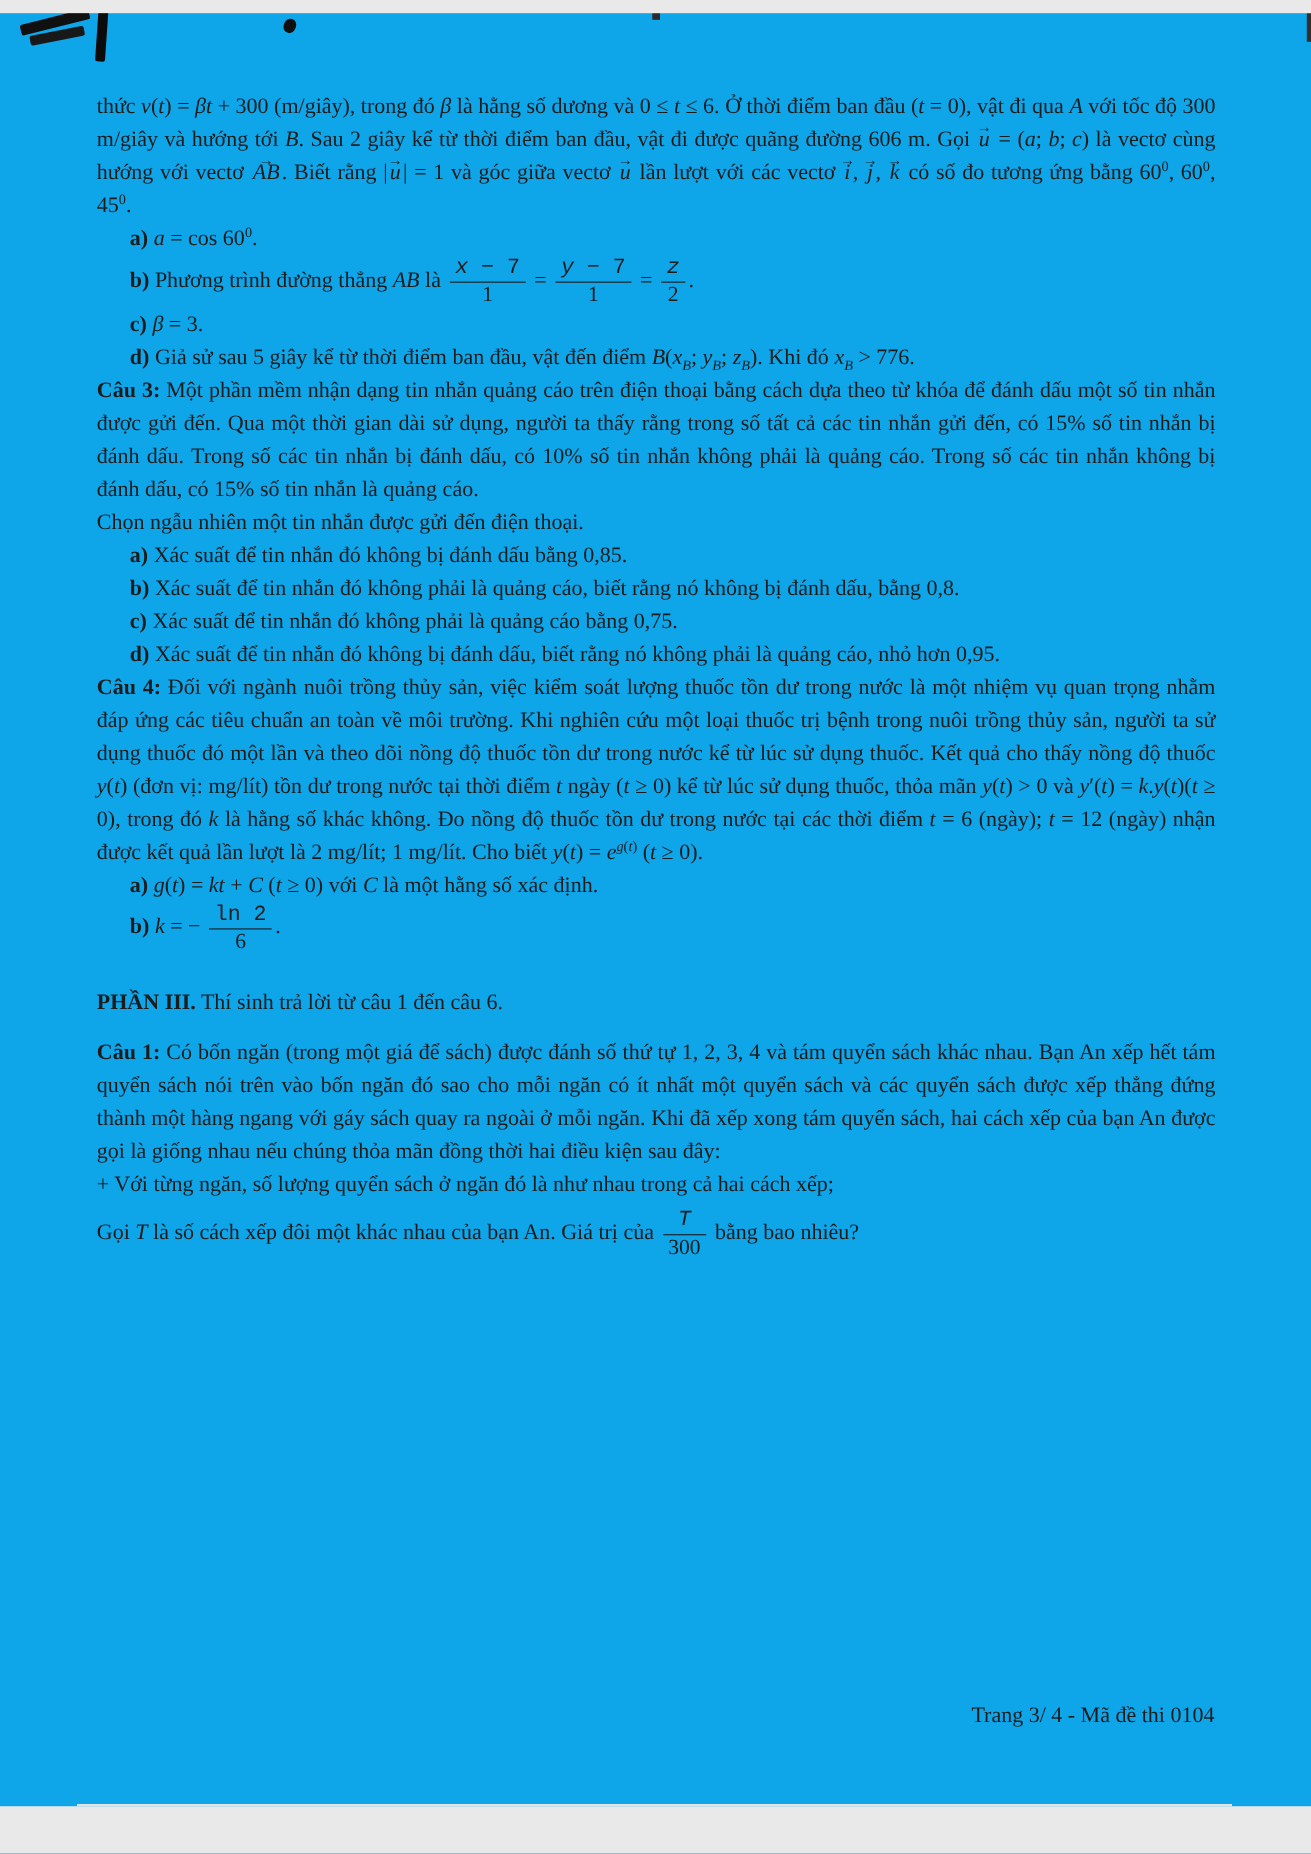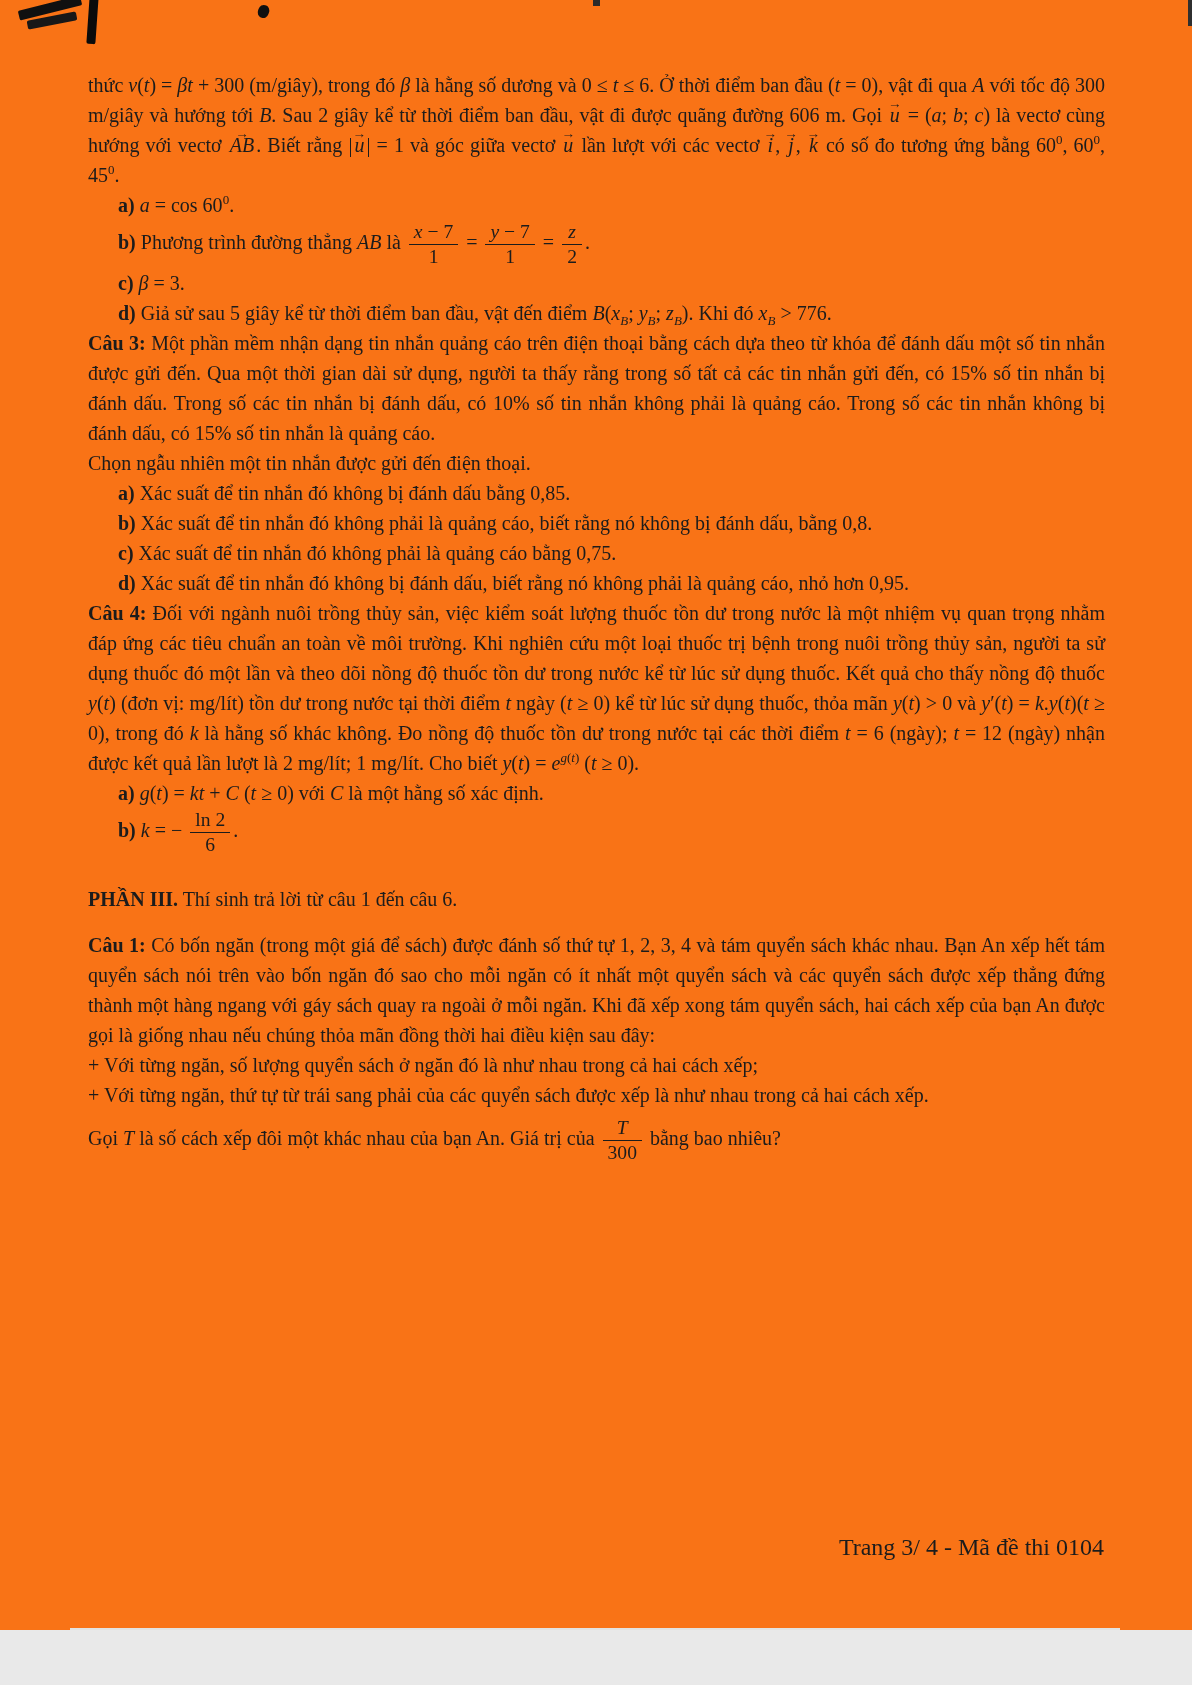--- a/index.html
+++ b/index.html
@@ -1,60 +1,60 @@
 <!DOCTYPE html>
 <html lang="vi"><head>
 <meta charset="utf-8">
 <style>
   html,body{margin:0;padding:0;background:#e9e9e9;}
   .page{
     position:relative;
     width:1192px;height:1630px;
-    background:#f97316;
+    background:#0ea5e9;
     overflow:hidden;
     font-family:"Liberation Serif","DejaVu Serif",serif;
     color:#1c1c1c;
-    margin:0 auto;
+    margin:12px auto;
   }
   .content{
     position:absolute;
     left:88px;top:70px;width:1017px;
     font-size:20px;line-height:30px;
   }
   p{margin:0;}
   .para{text-align:justify;}
   .item{text-align:justify;text-indent:30px;}
   .part-heading{margin-top:28px;}
   .q1-start{margin-top:16px;font-family:Liberation Serif, serif;}
   .final-line{margin-top:6px;}
   b{font-weight:bold;}
   i{font-style:italic;}
   sup{font-size:0.65em;line-height:0;vertical-align:super;}
   sub{font-size:0.65em;line-height:0;vertical-align:sub;}
   
   x-f{display:inline-flex;flex-direction:column;vertical-align:middle;
       text-align:center;margin:0 3px;line-height:1.2;text-indent:0;font-size:0.98em;}
-  x-n{display:block;padding:0 5px;}
+  x-n{display:block;padding:0 5px;font-family:Liberation Mono, monospace;}
   x-d{display:block;border-top:1.4px solid #1c1c1c;padding:0 5px;}
   
   x-v{display:inline-block;position:relative;font-style:italic;padding:0 2px;text-indent:0;}
   x-v::after{content:"→";position:absolute;left:50%;transform:translateX(-50%);
              top:-0.78em;font-size:0.68em;font-style:normal;letter-spacing:0;}
   
   .art{position:absolute;}
   .art-corner-a{left:18px;top:3px;width:64px;height:10px;background:#101010;transform:rotate(-14deg);border-radius:2px;}
   .art-corner-b{left:27px;top:16px;width:50px;height:9px;background:#181818;transform:rotate(-11deg);border-radius:2px;}
   .art-corner-c{left:88px;top:-4px;width:9px;height:48px;background:#0b0b0b;transform:rotate(4deg);border-radius:2px;}
   .art-dot-1{left:258px;top:5px;width:11px;height:13px;background:#101010;border-radius:45%;transform:rotate(20deg);}
   .art-top-tiny{left:593px;top:0;width:7px;height:6px;background:#2a2a2a;}
   .art-right-edge{right:0;top:0;width:4px;height:26px;background:#2f2f2f;}
   .art-bottom-edge{left:70px;bottom:0;width:1050px;height:2px;background:#e3e3e0;}
   .footer{
     position:absolute;right:88px;top:1532px;
-    font-size:24px;line-height:30px;color:#1c1c1c;
+    font-size:20px;line-height:30px;color:#1c1c1c;
   }
 </style>
 </head>
 <body>
 
 <div class="page">
 
   <div class="art art-corner-a"></div>
   <div class="art art-corner-b"></div>
   <div class="art art-corner-c"></div>
@@ -91,21 +91,20 @@
     <p class="item"><b>a)</b> <i>g</i>(<i>t</i>) = <i>kt</i> + <i>C</i> (<i>t</i> ≥ 0) với <i>C</i> là một hằng số xác định.</p>
     <p class="item"><b>b)</b> <i>k</i> = − <x-f>
           <x-n>ln 2</x-n>
           <x-d>6</x-d>
         </x-f>.</p>
 
     <p class="para part-heading"><b>PHẦN III.</b> Thí sinh trả lời từ câu 1 đến câu 6.</p>
 
     <p class="para q1-start"><b>Câu 1:</b> Có bốn ngăn (trong một giá để sách) được đánh số thứ tự 1, 2, 3, 4 và tám quyển sách khác nhau. Bạn An xếp hết tám quyển sách nói trên vào bốn ngăn đó sao cho mỗi ngăn có ít nhất một quyển sách và các quyển sách được xếp thẳng đứng thành một hàng ngang với gáy sách quay ra ngoài ở mỗi ngăn. Khi đã xếp xong tám quyển sách, hai cách xếp của bạn An được gọi là giống nhau nếu chúng thỏa mãn đồng thời hai điều kiện sau đây:</p>
     <p class="para">+ Với từng ngăn, số lượng quyển sách ở ngăn đó là như nhau trong cả hai cách xếp;</p>
-    <p class="para">+ Với từng ngăn, thứ tự từ trái sang phải của các quyển sách được xếp là như nhau trong cả hai cách xếp.</p>
     <p class="para final-line">Gọi <i>T</i> là số cách xếp đôi một khác nhau của bạn An. Giá trị của <x-f>
           <x-n><i>T</i></x-n>
           <x-d>300</x-d>
         </x-f> bằng bao nhiêu?</p>
 
   </main>
 
   <div class="footer">Trang 3/ 4 - Mã đề thi 0104</div>
 
 </div>

